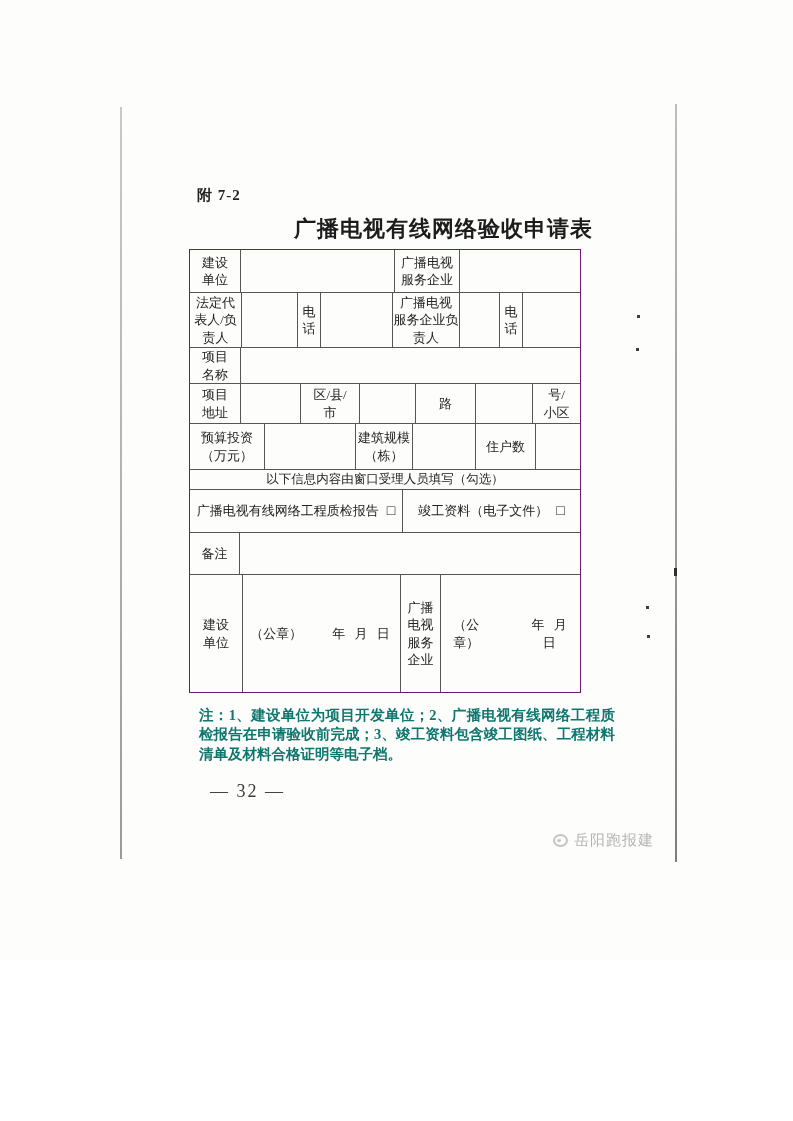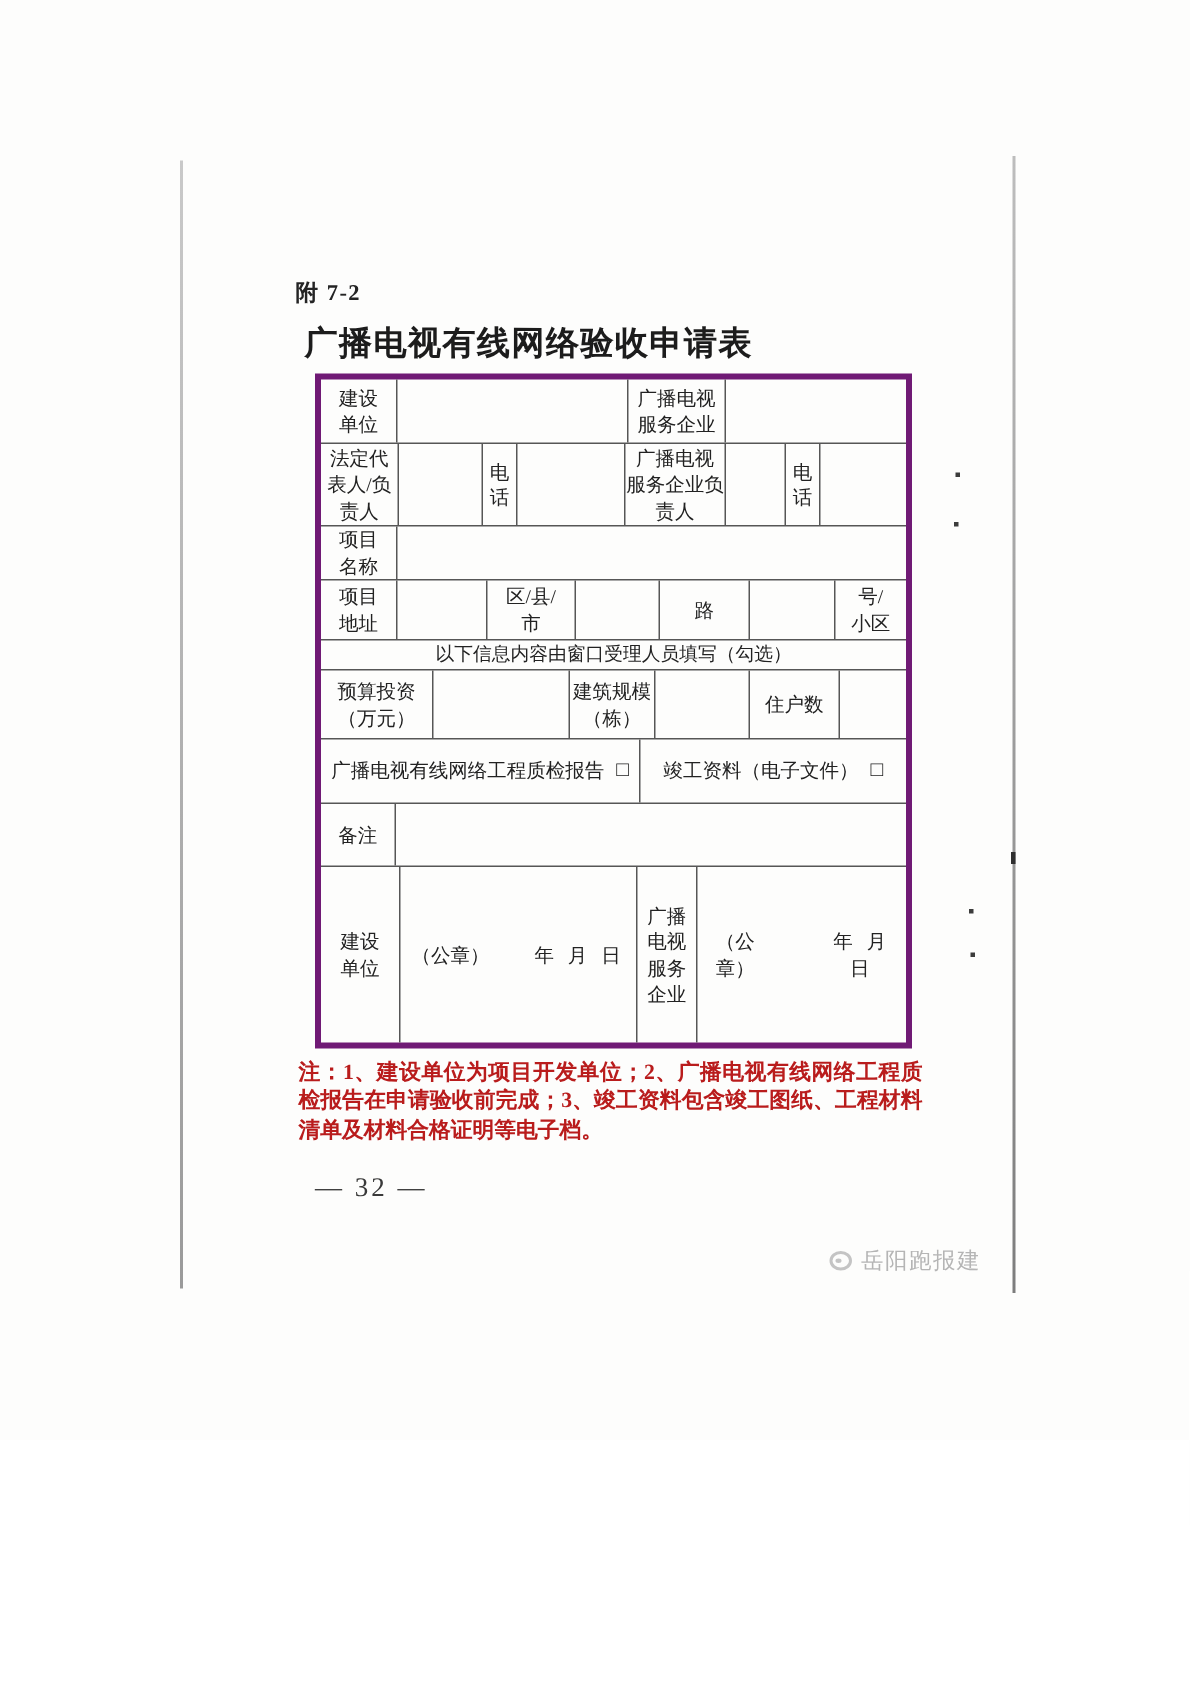--- a/index.html
+++ b/index.html
@@ -2,38 +2,38 @@
 <html><head>
 <meta charset="utf-8">
 <style>
   html,body{margin:0;padding:0;background:#ffffff;}
   .page{position:relative;width:793px;height:960px;background:#fdfdfc;overflow:hidden;
         font-family:"Liberation Serif","DejaVu Serif",serif;color:#242424;}
   .rule{position:absolute;background:#a9a9a9;}
   .rule-left{left:120px;top:107px;width:2px;height:752px;background:linear-gradient(#c9c9c9,#9a9a9a);}
   .rule-right{left:675px;top:104px;width:2px;height:758px;background:linear-gradient(#bdbdbd,#7d7d7d);}
   .attachment{position:absolute;left:197px;top:186px;font-size:15px;font-weight:700;letter-spacing:1px;}
-  .title{position:absolute;left:203px;top:214px;width:390px;margin:0;text-align:left;
+  .title{position:absolute;left:203px;top:214px;width:390px;margin:0;text-align:right;
          font-size:22px;font-weight:700;letter-spacing:1px;color:#1c1c1c;}
-  .tbl{position:absolute;left:210px;top:249px;width:390px;border:4px solid #701a75;}
+  .tbl{position:absolute;left:189px;top:249px;width:390px;border:1px solid #701a75;}
   .row{display:flex;box-sizing:border-box;border-top:1px solid #565656;}
   .row:first-child{border-top:none;}
   .cell{box-sizing:border-box;border-left:1px solid #565656;display:flex;align-items:center;
         justify-content:center;text-align:center;font-size:13px;line-height:1.32;
         white-space:pre-line;color:#222;overflow:hidden;}
   .cell:first-child{border-left:none;}
   .r1{height:42px;} .r2{height:55px;} .r3{height:36px;} .r4{height:40px;} .r5{height:46px;}
   .r6{height:20px;} .r7{height:43px;} .r8{height:42px;} .r9{height:118px;}
   .staffnote{font-size:12.5px;}
   .chkline{gap:8px;display:flex;}
   .chk{font-size:14px;line-height:1;}
   .sig{flex-direction:row;gap:30px;}
   .sigdate{letter-spacing:3px;}
   .notes{position:absolute;left:199px;top:706px;width:416px;margin:0;font-size:14.5px;
-         line-height:1.34;font-weight:700;color:#b91c1c;text-align:justify;}
+         line-height:1.34;font-weight:700;color:#0f766e;text-align:justify;}
   .pageno{position:absolute;left:210px;top:781px;font-size:18px;letter-spacing:2px;color:#3a3a3a;}
   .watermark{position:absolute;left:553px;top:831px;display:flex;align-items:center;gap:6px;
              color:#b5b5b5;font-size:15px;letter-spacing:1px;}
   .wm-icon{position:relative;width:15px;height:13px;border:2px solid #c4c4c4;border-radius:50%;
            box-sizing:border-box;}
   .wm-icon::after{content:"";position:absolute;left:2px;top:3px;width:4px;height:3px;
            background:#c4c4c4;border-radius:50%;}
   .speck{position:absolute;background:#3c3c3c;}
 </style>
 </head>
@@ -87,33 +87,33 @@
       <div class="cell" style="flex:0 0 60px"></div>
       <div class="cell" style="flex:0 0 59px">区/县/
 市</div>
       <div class="cell" style="flex:0 0 56px"></div>
       <div class="cell" style="flex:0 0 60px">路</div>
       <div class="cell" style="flex:0 0 57px"></div>
       <div class="cell" style="flex:1">号/
 小区</div>
     </div>
 
-    <div class="row r6">
-      <div class="cell staffnote" style="flex:1">以下信息内容由窗口受理人员填写（勾选）</div>
-    </div>
-
     <div class="row r5">
       <div class="cell" style="flex:0 0 74px">预算投资
 （万元）</div>
       <div class="cell" style="flex:0 0 91px"></div>
       <div class="cell" style="flex:0 0 57px">建筑规模
 （栋）</div>
       <div class="cell" style="flex:0 0 63px"></div>
       <div class="cell" style="flex:0 0 60px">住户数</div>
       <div class="cell" style="flex:1"></div>
+    </div>
+
+    <div class="row r6">
+      <div class="cell staffnote" style="flex:1">以下信息内容由窗口受理人员填写（勾选）</div>
     </div>
 
     <div class="row r7">
       <div class="cell chkline" style="flex:0 0 212px">
         <span>广播电视有线网络工程质检报告</span>
         <span class="chk">□</span>
       </div>
       <div class="cell chkline" style="flex:1">
         <span>竣工资料（电子文件）</span>
         <span class="chk">□</span>

